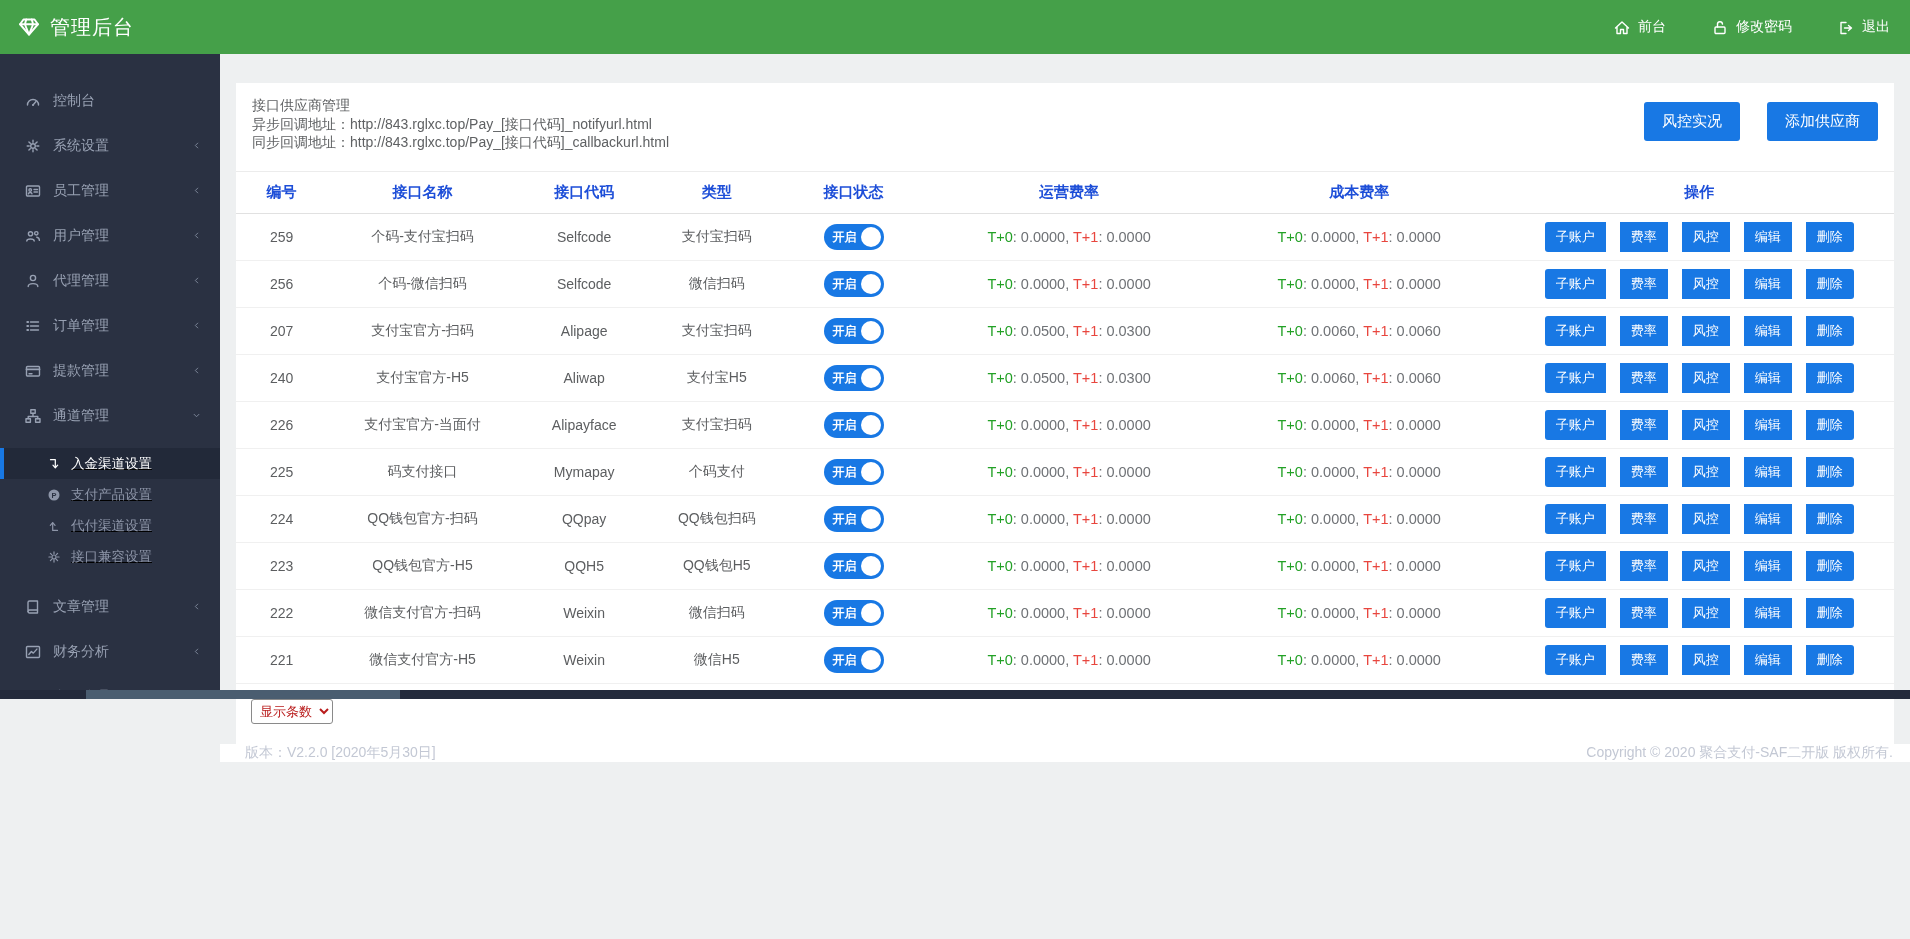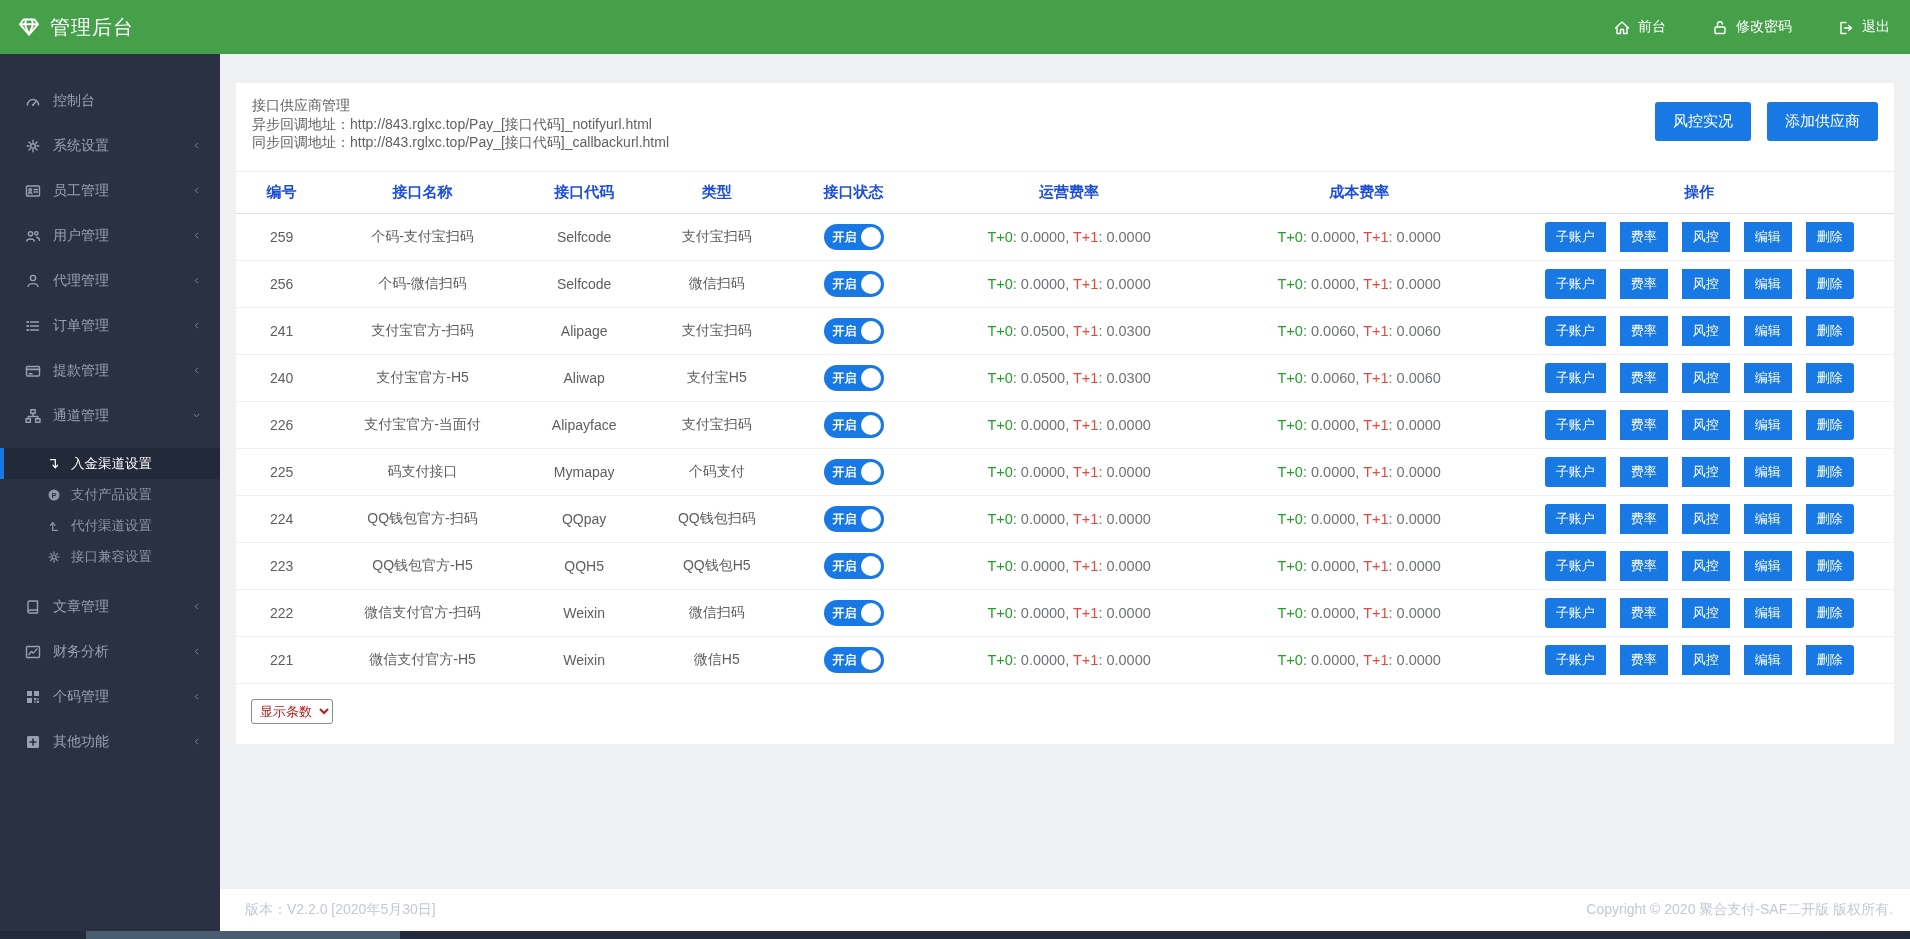--- a/index.html
+++ b/index.html
@@ -21,41 +21,41 @@
   
   .topbar{
     height:54px;background:var(--green);color:#fff;
     display:flex;align-items:center;padding:0 20px 0 18px;
   }
   .brand{display:flex;align-items:center;gap:10px;font-size:20px;letter-spacing:1px;}
   .brand .icon svg{width:22px;height:22px;}
   .topbar-links{margin-left:auto;display:flex;gap:46px;font-size:14px;}
   .topbar-link{display:flex;align-items:flex-end;gap:8px;cursor:pointer;}
   
-  .layout{display:flex;height:877px;}
+  .layout{display:flex;height:636px;}
   .sidebar{width:220px;flex:none;background:var(--sidebar);padding-top:24px;overflow:hidden;}
   .menu-item{height:45px;display:flex;align-items:center;padding:0 18px 0 25px;
     color:#98a1b3;font-size:14px;cursor:pointer;}
   .menu-item .mi-label{margin-left:12px;}
   .menu-item .chev{margin-left:auto;color:#7d8699;}
   .menu-item .chev svg{width:11px;height:11px;}
-  .submenu{padding:10px 0 12px;}
+  .submenu{padding:10px 0 12px;text-decoration:underline;}
   .submenu-item{height:31px;display:flex;align-items:center;padding-left:47px;
     color:#8d95a8;font-size:13.5px;cursor:pointer;}
   .submenu-item .mi-label{margin-left:10px;}
   .submenu-item .icon svg{width:14px;height:14px;}
   .submenu-item.active{background:#222939;color:#fff;border-left:4px solid var(--primary);padding-left:43px;}
   
   .right{flex:1;display:flex;flex-direction:column;background:var(--pagebg);min-width:0;border-radius:16px;}
   .main{flex:1;padding:15px 16px 0;}
   .card{background:#fff;margin-top:14px;}
   .card-header{display:flex;padding:13px 16px 4px;}
   .meta{font-size:14px;color:#5f6163;line-height:18px;}
   .meta .page-title{margin-bottom:1px;}
-  .header-buttons{margin-left:auto;display:flex;gap:16px;align-items:flex-start;padding-top:6px;}
+  .header-buttons{margin-left:auto;display:flex;gap:27px;align-items:flex-start;padding-top:6px;}
   .btn-primary{background:var(--primary);color:#fff;border:none;border-radius:3px;
     font-size:15px;padding:10px 18px;cursor:pointer;font-family:inherit;}
   
   table{width:100%;border-collapse:collapse;margin-top:16px;}
   thead th{font-size:15px;color:#1d4ed8;font-weight:bold;height:42px;
     border-top:1px solid #ececec;border-bottom:1px solid #e1e1e1;text-align:center;}
   tbody td{height:47px;text-align:center;font-size:14px;color:#5c5e60;border-bottom:1px solid #f0f0f0;}
   .toggle{width:60px;height:26px;background:var(--primary);border-radius:14px;
     display:inline-flex;align-items:center;position:relative;cursor:pointer;vertical-align:middle;}
   .toggle-label{color:#fff;font-size:12px;font-weight:bold;margin-left:9px;}
@@ -391,21 +391,21 @@
                 <td class="rate"><span class="t0">T+0</span>: <span class="v">0.0000</span>, <span class="t1">T+1</span>: <span class="v">0.0000</span></td>
                 <td><span class="btn-group">
                     <button class="action-btn">子账户</button>
                     <button class="action-btn">费率</button>
                     <button class="action-btn">风控</button>
                     <button class="action-btn">编辑</button>
                     <button class="action-btn">删除</button>
                   </span></td>
               </tr>
               <tr>
-                <td>241</td>
+                <td>207</td>
                 <td>支付宝官方-扫码</td>
                 <td>Alipage</td>
                 <td>支付宝扫码</td>
                 <td><span class="toggle">
                     <span class="toggle-label">开启</span>
                     <span class="toggle-knob"></span>
                   </span></td>
                 <td class="rate"><span class="t0">T+0</span>: <span class="v">0.0500</span>, <span class="t1">T+1</span>: <span class="v">0.0300</span></td>
                 <td class="rate"><span class="t0">T+0</span>: <span class="v">0.0060</span>, <span class="t1">T+1</span>: <span class="v">0.0060</span></td>
                 <td><span class="btn-group">

